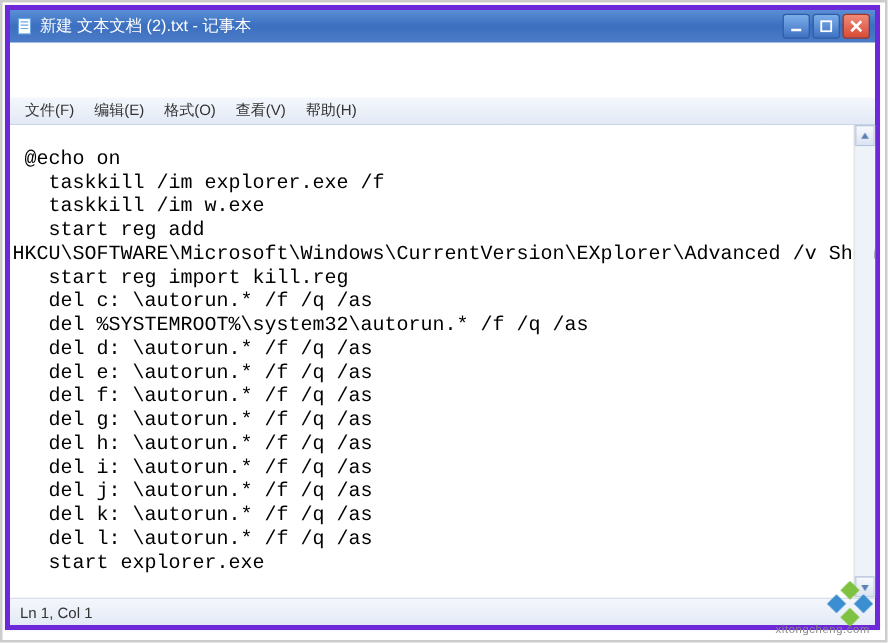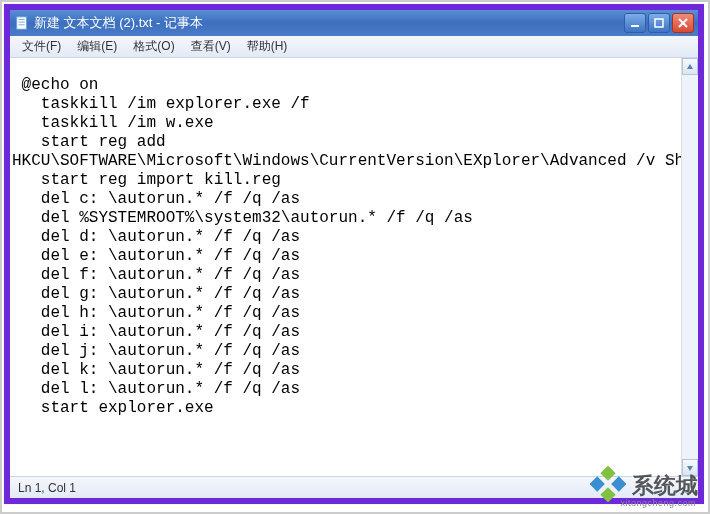--- a/index.html
+++ b/index.html
@@ -9,21 +9,21 @@
     width: 710px;
     height: 514px;
     position: relative;
     border: 2px solid #ccc;
     overflow: hidden;
   }
   .window {
     width: 700px;
     height: 500px;
     margin: 2px;
-    border: 6px solid #6d28d9;
+    border: 4px solid #6d28d9;
     display: flex;
     flex-direction: column;
     background: #fff;
     box-shadow: 0 0 2px rgba(0,0,0,0.1);
   }
   .titlebar {
     height: 26px;
     background: linear-gradient(to bottom, #5a8fd6 0%, #3b6fbf 50%, #4c7cc7 100%);
     display: flex;
     align-items: center;
@@ -60,20 +60,21 @@
   .winbtn svg { width: 10px; height: 10px; }
   .menubar {
     height: 22px;
     background: linear-gradient(to bottom, #f4f7fc 0%, #e3eaf6 100%);
     border-bottom: 1px solid #c9d5e8;
     display: flex;
     align-items: center;
     padding: 0 4px;
     font-size: 12px;
     color: #333;
+    margin-top: 44px;
   }
   .menuitem {
     padding: 2px 8px;
     cursor: pointer;
   }
   .textarea {
     flex: 1;
     position: relative;
     overflow: hidden;
     background: #fff;
@@ -231,15 +232,14 @@
 
 <div class="watermark">
   <span class="wm-icon">
     <svg viewBox="0 0 40 40">
       <rect x="14" y="2" width="12" height="12" fill="#7fc241" transform="rotate(45 20 8)"></rect>
       <rect x="2" y="14" width="12" height="12" fill="#3b8fd0" transform="rotate(45 8 20)"></rect>
       <rect x="26" y="14" width="12" height="12" fill="#3b8fd0" transform="rotate(45 32 20)"></rect>
       <rect x="14" y="26" width="12" height="12" fill="#7fc241" transform="rotate(45 20 32)"></rect>
     </svg>
   </span>
-  <span class="wm-text">系统城</span>
   <span class="wm-sub">xitongcheng.com</span>
 </div>
 
 </body></html>

